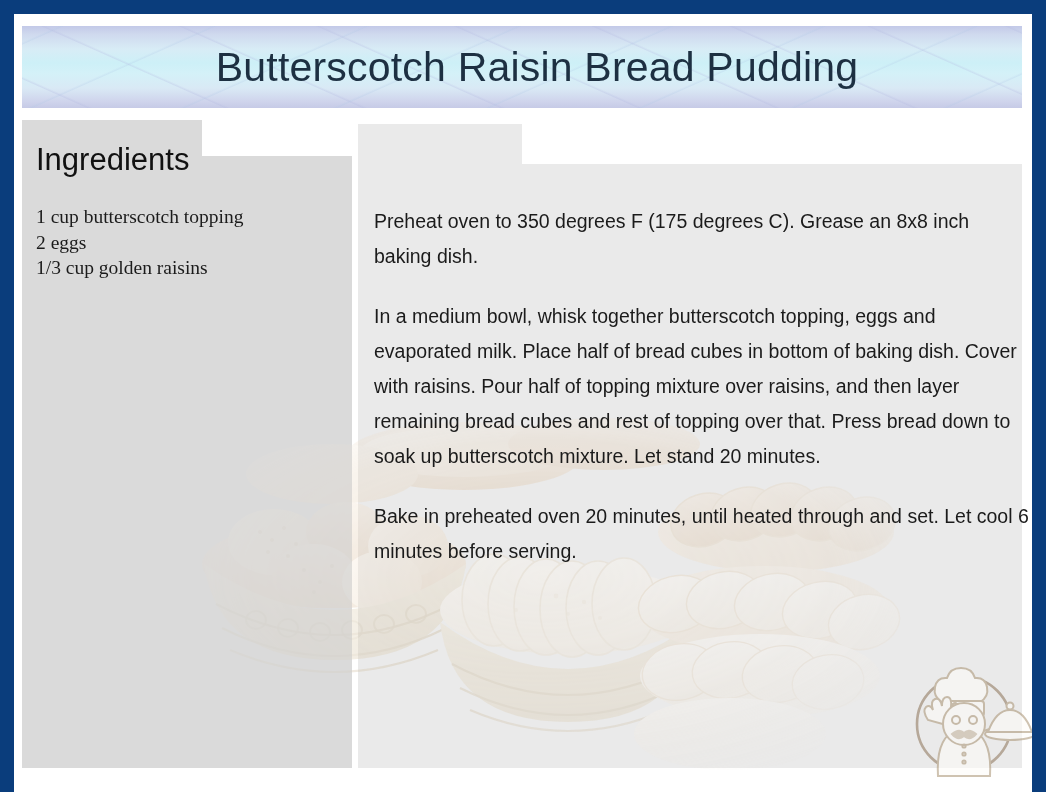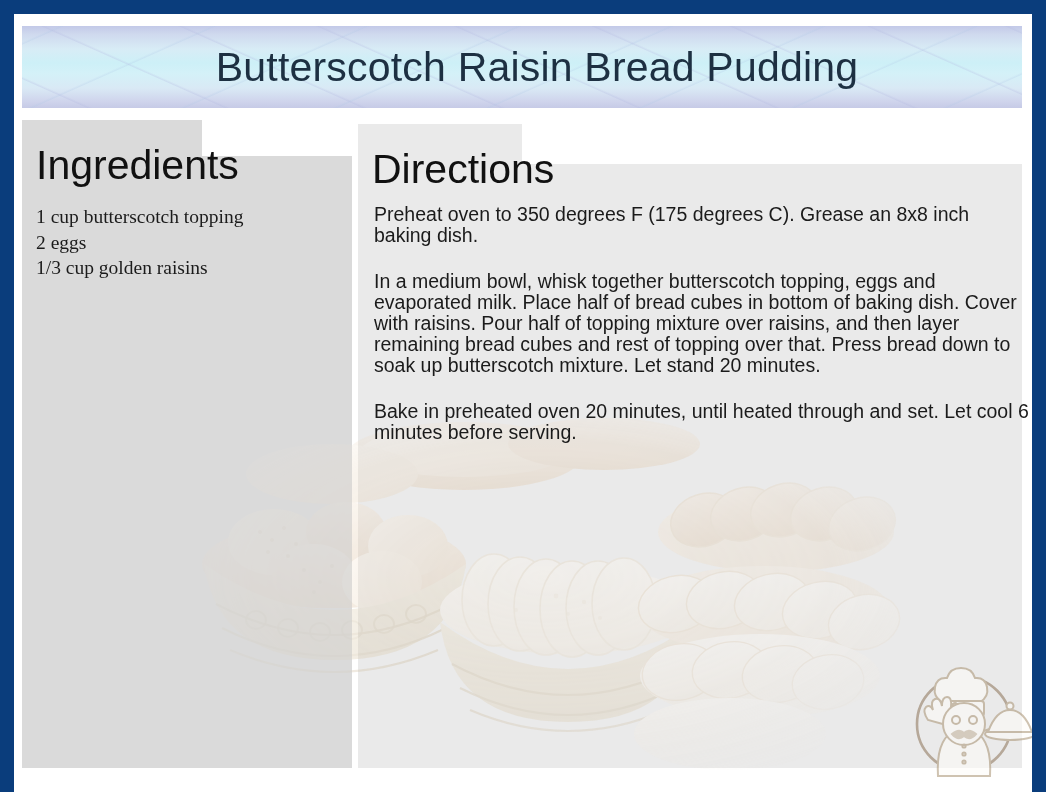--- a/index.html
+++ b/index.html
@@ -66,39 +66,39 @@
     width:664px;height:604px;
     background:#eaeaea;
   }
   .tab-directions{
     position:absolute;left:344px;top:110px;
     width:164px;height:42px;
     background:#eaeaea;
   }
   .heading{
     position:absolute;
-    font-size:41px;
+    font-size:31px;
     color:#111111;
     white-space:nowrap;
   }
   .heading-ingredients{left:22px;top:128px;}
   .heading-directions{left:358px;top:132px;}
 
   
   .ingredient-list{
     position:absolute;left:22px;top:190px;width:310px;
     font-size:19.5px;line-height:25.5px;color:#1b1b1b;
     z-index:6;
     font-family:Liberation Serif, serif;
   }
   .ingredient-list div{white-space:nowrap;}
 
   .directions-body{
     position:absolute;left:360px;top:190px;width:655px;
-    font-size:19.5px;line-height:21px;color:#1b1b1b;
+    font-size:19.5px;line-height:35px;color:#1b1b1b;
     z-index:6;
   }
   .directions-body p{margin:0 0 25px 0;}
 
   
   .bread-photo{
     position:absolute;left:150px;top:400px;
     width:760px;height:364px;
     z-index:2;pointer-events:none;
     overflow:hidden;
@@ -263,21 +263,20 @@
 
     <div class="panel-ingredients"></div>
     <div class="tab-ingredients"></div>
     <div class="panel-directions"></div>
     <div class="tab-directions"></div>
 
     <div class="photo-veil-left"></div>
 
     <div class="heading heading-ingredients">Ingredients</div>
 
-    <div class="heading heading-directions">Directions</div>
 
     <div class="ingredient-list">
       <div>1 cup butterscotch topping</div>
       <div>2 eggs</div>
       <div>1/3 cup golden raisins</div>
     </div>
 
     <div class="directions-body">
       <p>Preheat oven to 350 degrees F (175 degrees C). Grease an 8x8 inch baking dish.</p>
       <p>In a medium bowl, whisk together butterscotch topping, eggs and evaporated milk. Place half of bread cubes in bottom of baking dish. Cover with raisins. Pour half of topping mixture over raisins, and then layer remaining bread cubes and rest of topping over that. Press bread down to soak up butterscotch mixture. Let stand 20 minutes.</p>

